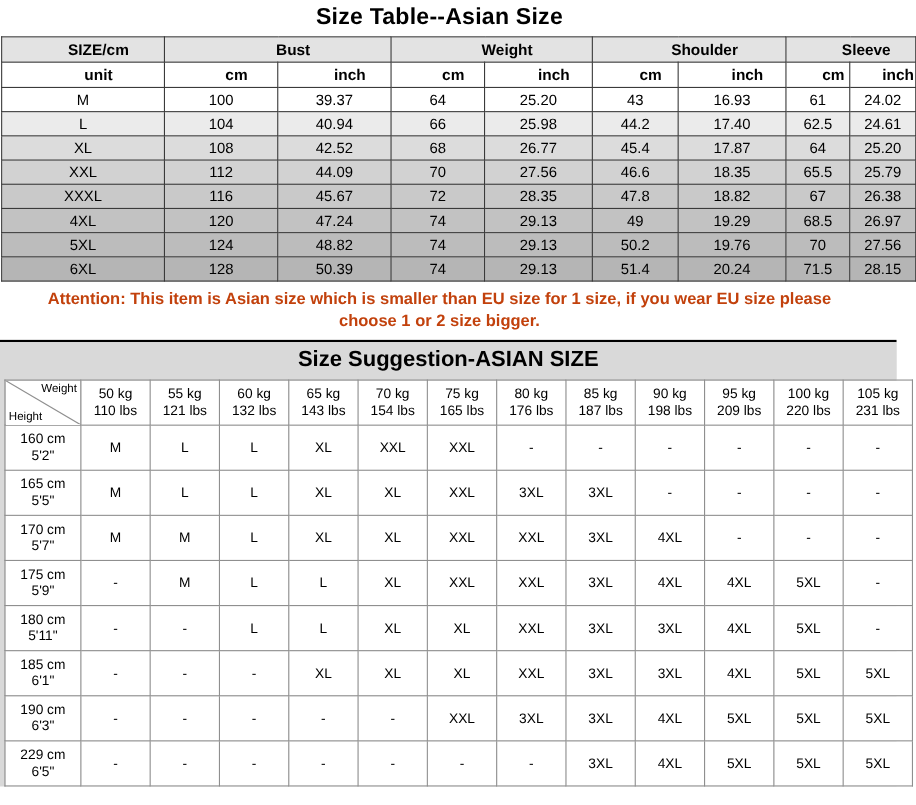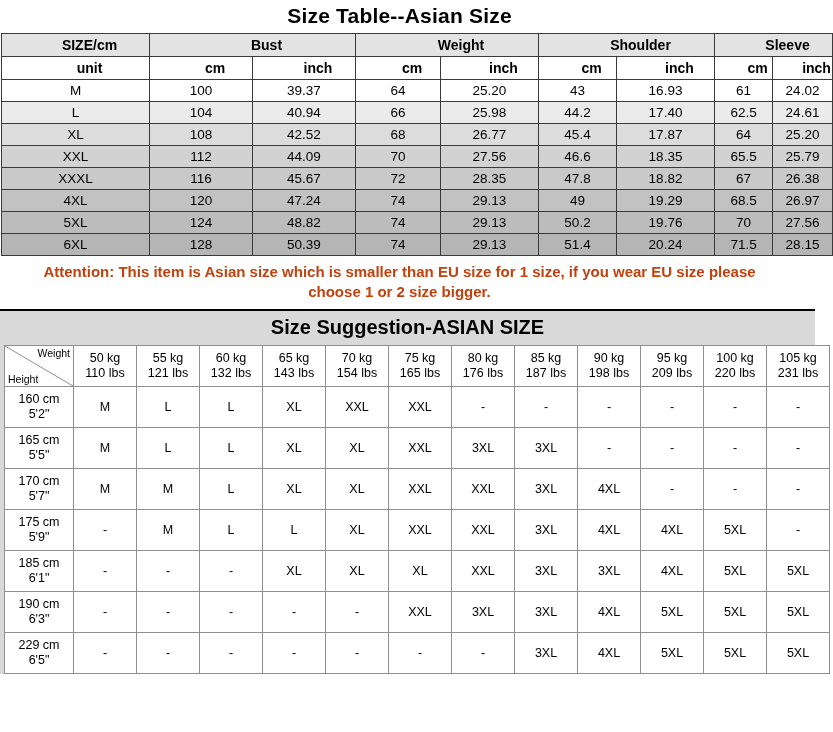--- a/index.html
+++ b/index.html
@@ -364,20 +364,35 @@
           <td class="s2">XL</td>
           <td class="s3">XXL</td>
           <td class="s3">XXL</td>
           <td class="s5">3XL</td>
           <td class="s7">4XL</td>
           <td class="s7">4XL</td>
           <td class="s8">5XL</td>
           <td class="s0">-</td>
         </tr>
         <tr>
+          <th class="rowhead"><span>180 cm</span><br><span>5'11"</span></th>
+          <td class="s0">-</td>
+          <td class="s0">-</td>
+          <td class="s1">L</td>
+          <td class="s1">L</td>
+          <td class="s2">XL</td>
+          <td class="s2">XL</td>
+          <td class="s3">XXL</td>
+          <td class="s5">3XL</td>
+          <td class="s5">3XL</td>
+          <td class="s7">4XL</td>
+          <td class="s8">5XL</td>
+          <td class="s0">-</td>
+        </tr>
+        <tr>
           <th class="rowhead"><span>185 cm</span><br><span>6'1"</span></th>
           <td class="s0">-</td>
           <td class="s0">-</td>
           <td class="s0">-</td>
           <td class="s1">XL</td>
           <td class="s2">XL</td>
           <td class="s2">XL</td>
           <td class="s3">XXL</td>
           <td class="s5">3XL</td>
           <td class="s5">3XL</td>

